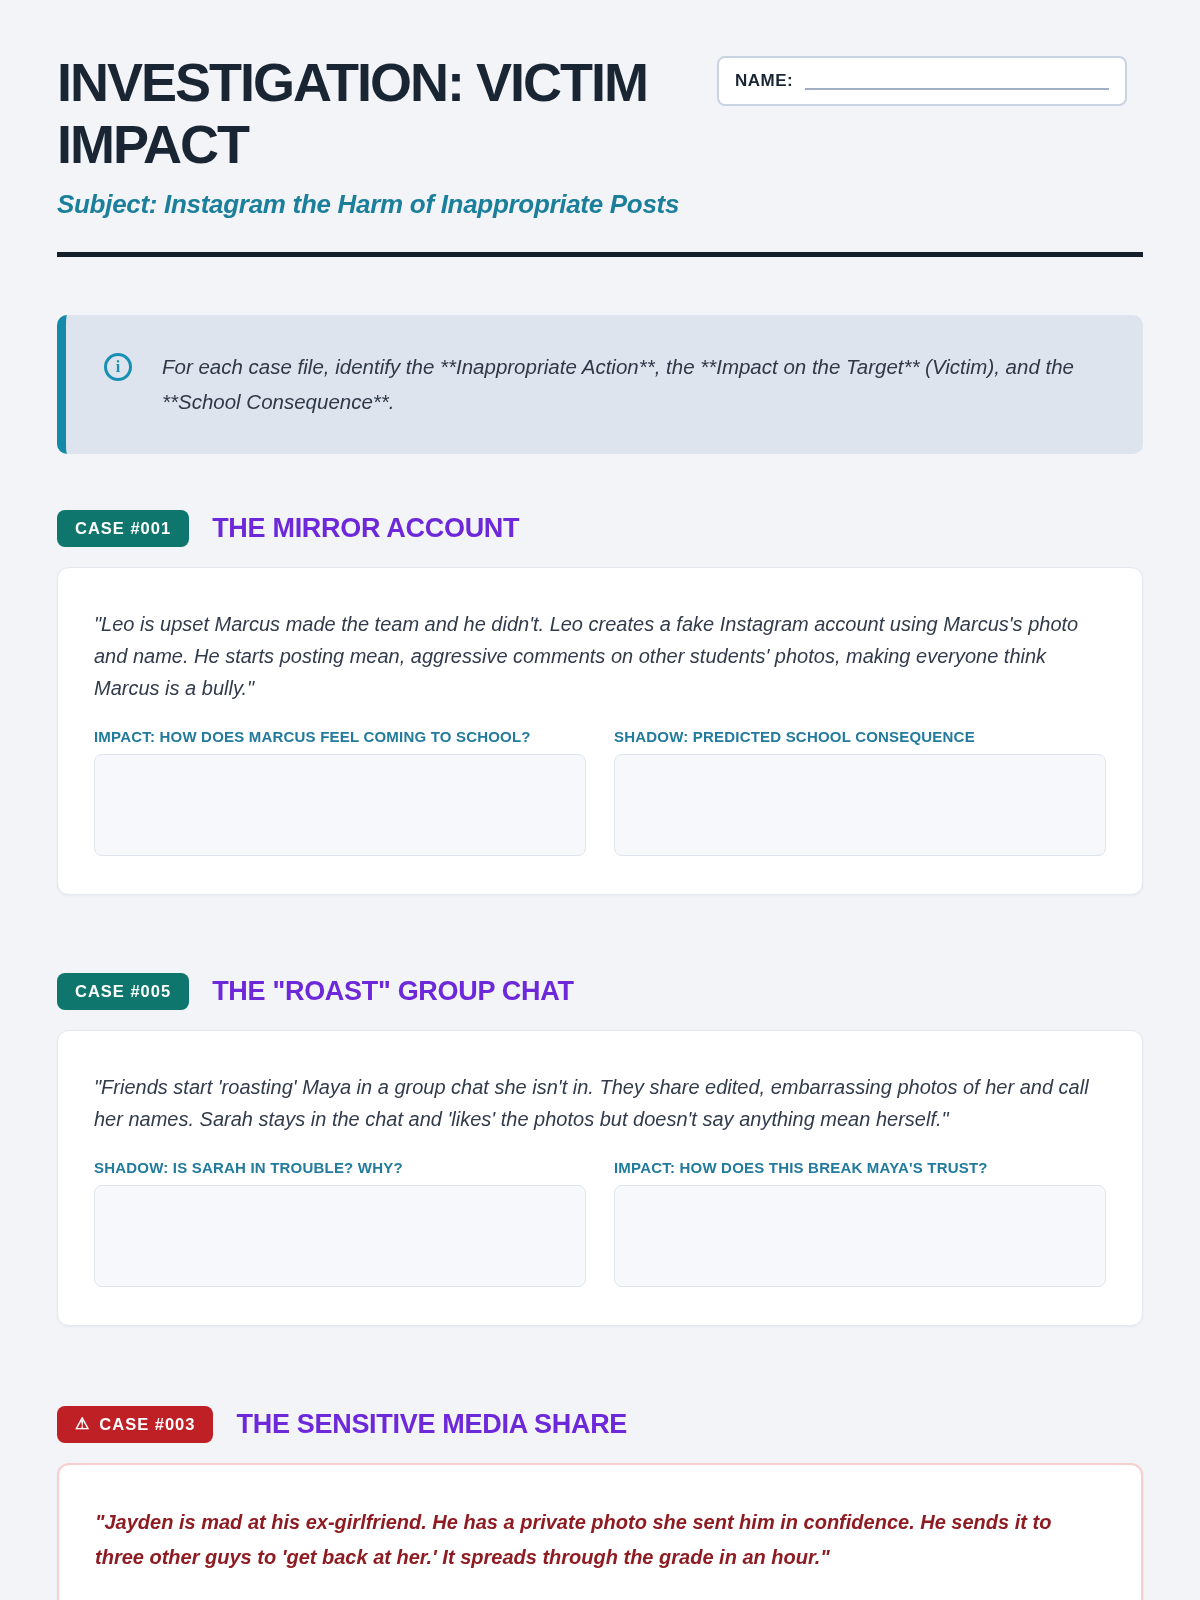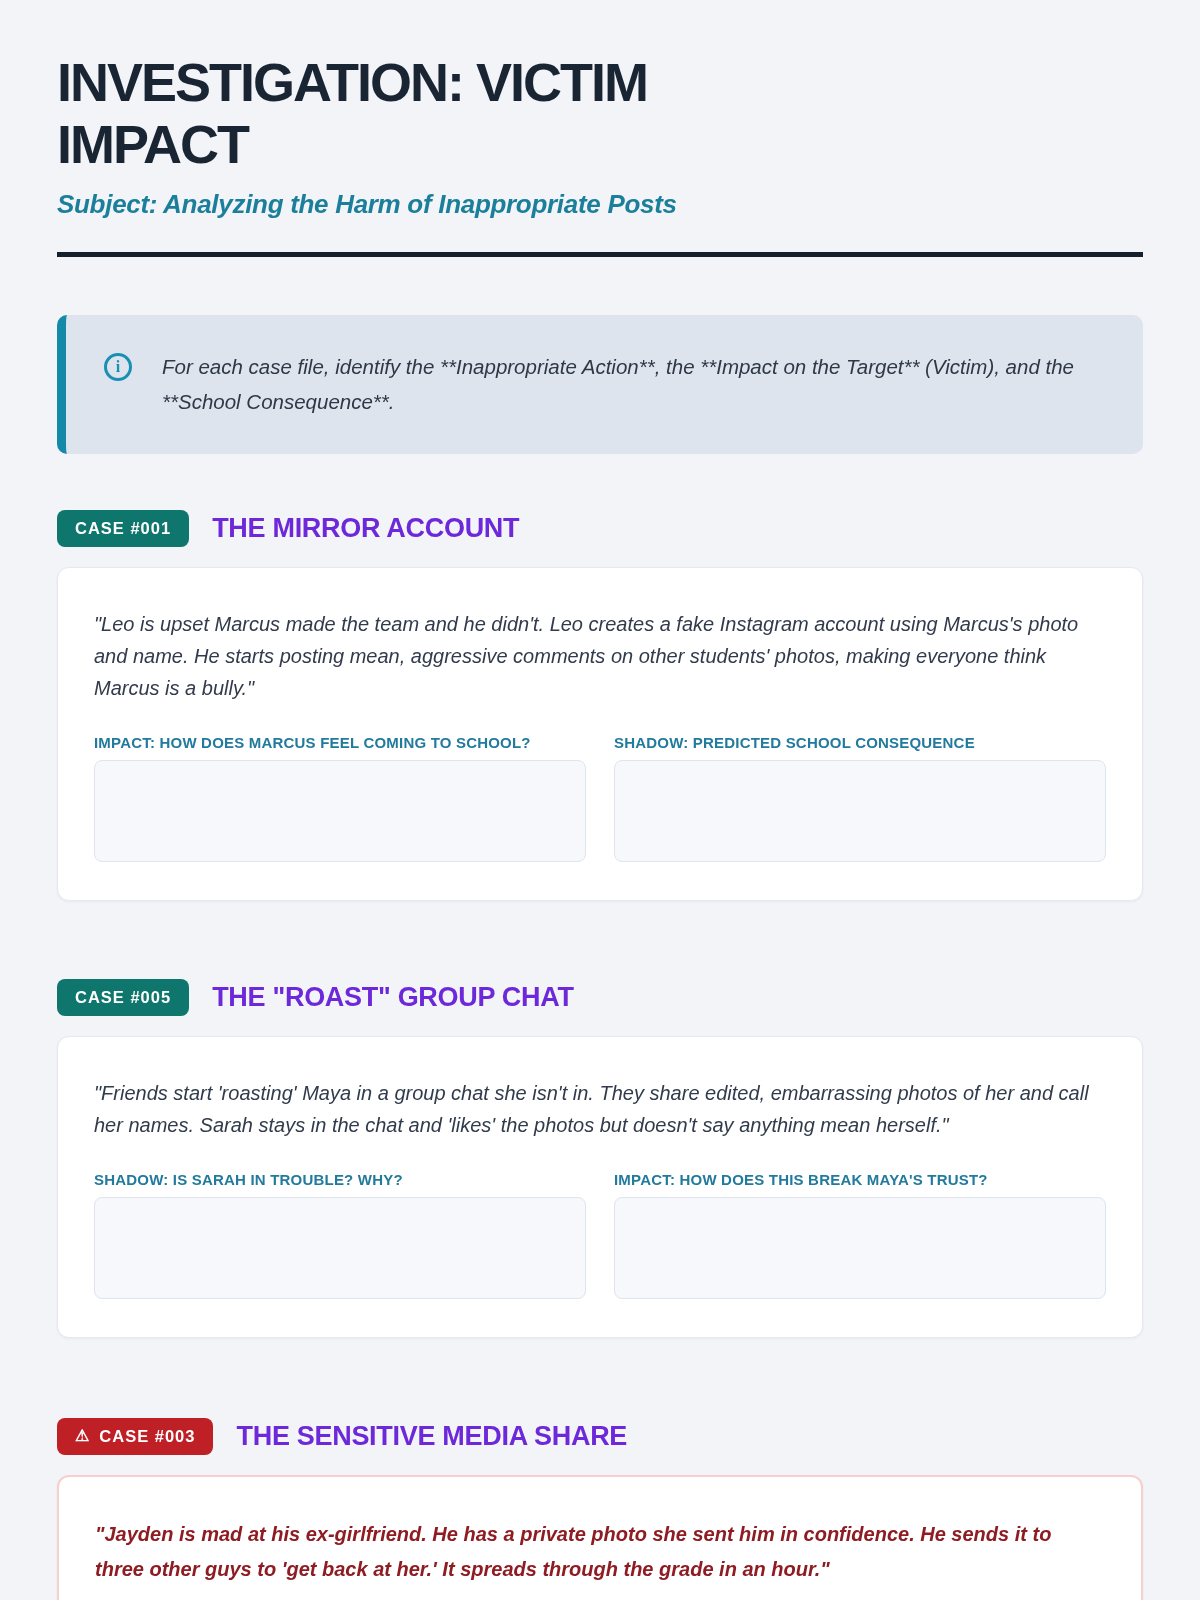--- a/index.html
+++ b/index.html
@@ -114,21 +114,21 @@
   }
   .case-3 .card { border: 2px solid #f8cfcf; min-height: 310px; }
   .quote {
     font-size: 20px;
     font-style: italic;
     color: #313b4b;
     line-height: 1.6;
   }
   .case-3 .quote { color: #8e1c22; font-weight: 700; line-height: 1.75; }
   .fields {
-    margin-top: 30px;
+    margin-top: 24px;
     display: grid;
     grid-template-columns: 1fr 1fr;
     gap: 28px;
   }
   .field-label {
     font-size: 15px;
     font-weight: 700;
     color: #227a9d;
     letter-spacing: 0.2px;
     text-transform: uppercase;
@@ -144,23 +144,27 @@
 </style>
 </head>
 <body>
 
 <div class="page">
 
   <header class="header">
     <div class="title-block">
       <h1>INVESTIGATION: VICTIM IMPACT</h1>
     </div>
+    <div class="name-box">
+      <span class="name-label">NAME:</span>
+      <span class="name-line"></span>
+    </div>
   </header>
 
-  <div class="subject">Subject: Analyzing the Harm of Inappropriate Posts</div>
+  <div class="subject">Subject: Instagram the Harm of Inappropriate Posts</div>
 
   <hr class="rule">
 
   <div class="callout">
     <span class="info-icon">
         <span>i</span>
       </span>
     <p class="callout-text">For each case file, identify the **Inappropriate Action**, the **Impact on the Target** (Victim), and the **School Consequence**.</p>
   </div>
 

